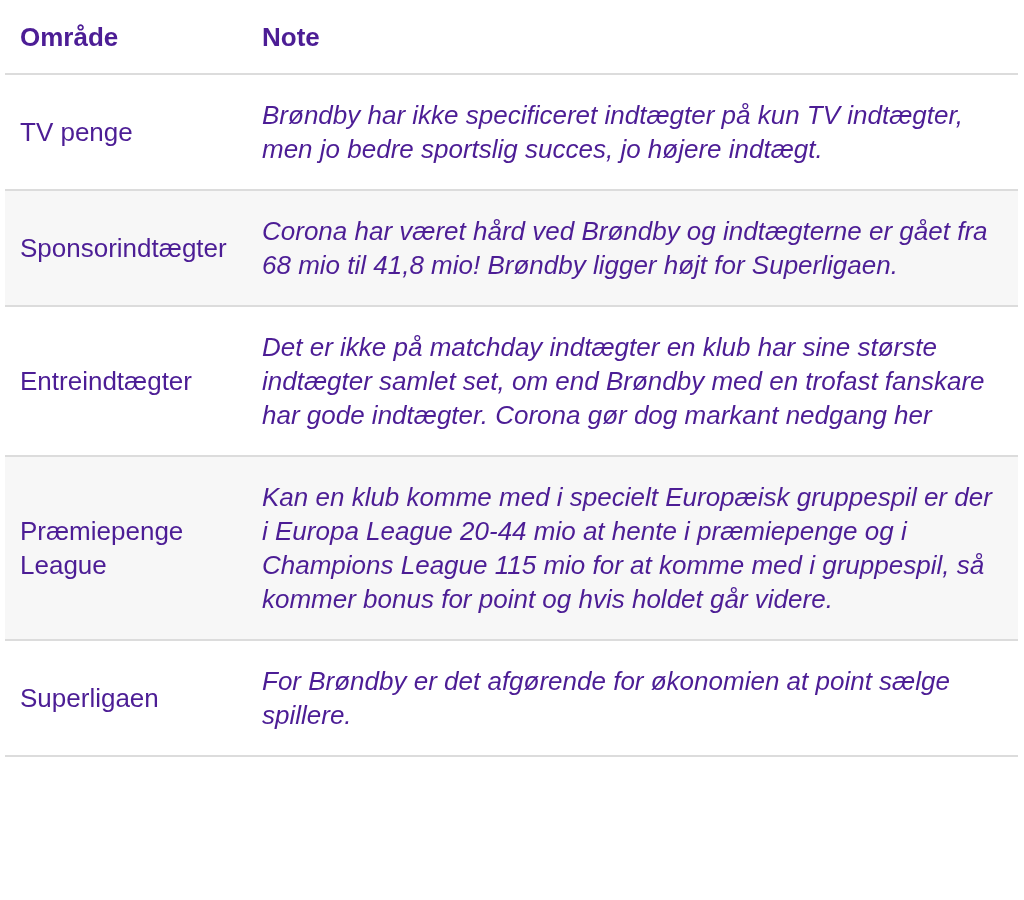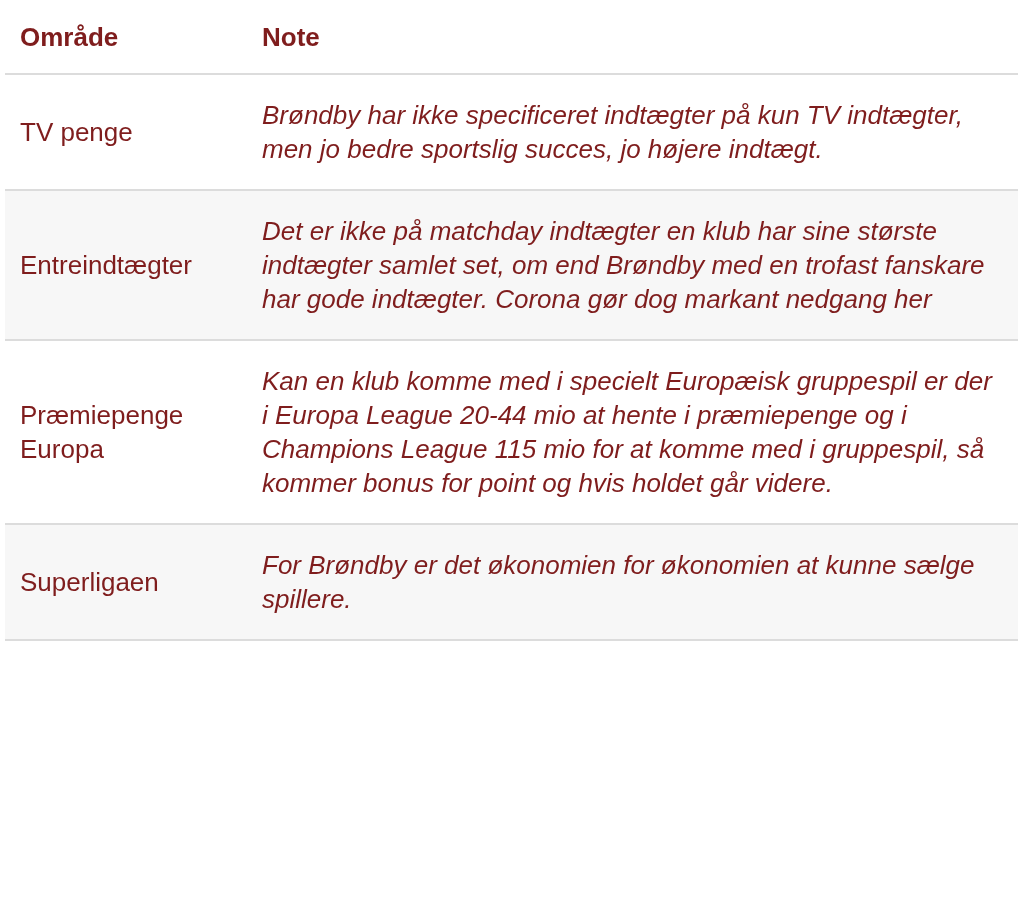--- a/index.html
+++ b/index.html
@@ -24,21 +24,21 @@
   }
   col.col-area { width: 257px; }
   col.col-note { width: 756px; }
 
   th, td {
     text-align: left;
     vertical-align: middle;
     font-size: 26px;
     line-height: 34px;
     font-weight: 400;
-    color: #7f1d1d;
+    color: #4c1d95;
   }
   thead th {
     font-weight: 700;
     padding: 20px 0 19px 0;
     border-bottom: 2px solid #dcdcdc;
   }
   thead th.area-header { padding-left: 15px; }
   thead th.note-header { padding-left: 0; padding-right: 18px; }
 
   tbody td {
@@ -65,26 +65,30 @@
         <th class="note-header">Note</th>
       </tr>
     </thead>
     <tbody id="table-body">
 
     <tr>
           <td class="area-cell">TV penge</td>
           <td class="note-cell">Brøndby har ikke specificeret indtægter på kun TV indtægter, men jo bedre sportslig succes, jo højere indtægt.</td>
         </tr>
         <tr>
+          <td class="area-cell">Sponsorindtægter</td>
+          <td class="note-cell">Corona har været hård ved Brøndby og indtægterne er gået fra 68 mio til 41,8 mio! Brøndby ligger højt for Superligaen.</td>
+        </tr>
+        <tr>
           <td class="area-cell">Entreindtægter</td>
           <td class="note-cell">Det er ikke på matchday indtægter en klub har sine største indtægter samlet set, om end Brøndby med en trofast fanskare har gode indtægter. Corona gør dog markant nedgang her</td>
         </tr>
         <tr>
-          <td class="area-cell">Præmiepenge Europa</td>
+          <td class="area-cell">Præmiepenge League</td>
           <td class="note-cell">Kan en klub komme med i specielt Europæisk gruppespil er der i Europa League 20-44 mio at hente i præmiepenge og i Champions League 115 mio for at komme med i gruppespil, så kommer bonus for point og hvis holdet går videre.</td>
         </tr>
         <tr>
           <td class="area-cell">Superligaen</td>
-          <td class="note-cell">For Brøndby er det økonomien for økonomien at kunne sælge spillere.</td>
+          <td class="note-cell">For Brøndby er det afgørende for økonomien at point sælge spillere.</td>
         </tr>
       </tbody>
   </table>
 </div>
 
 </body></html>

